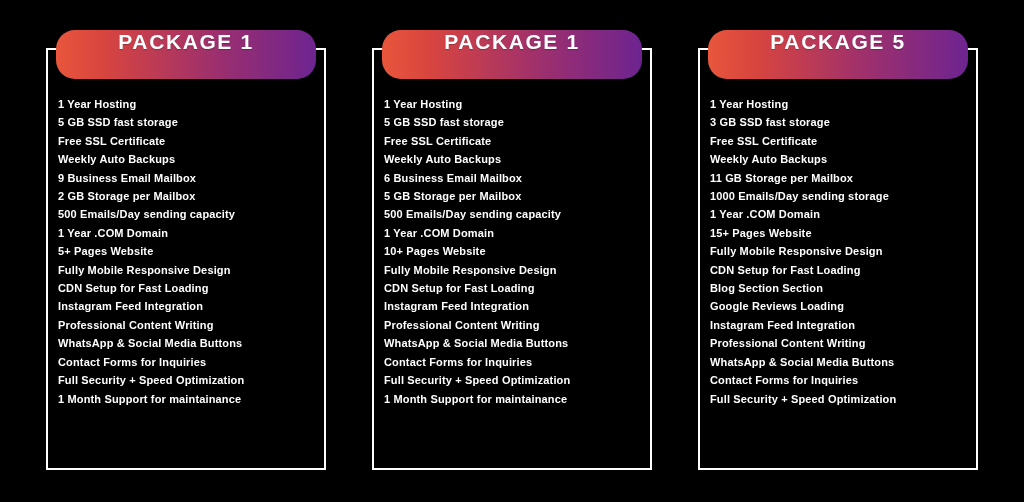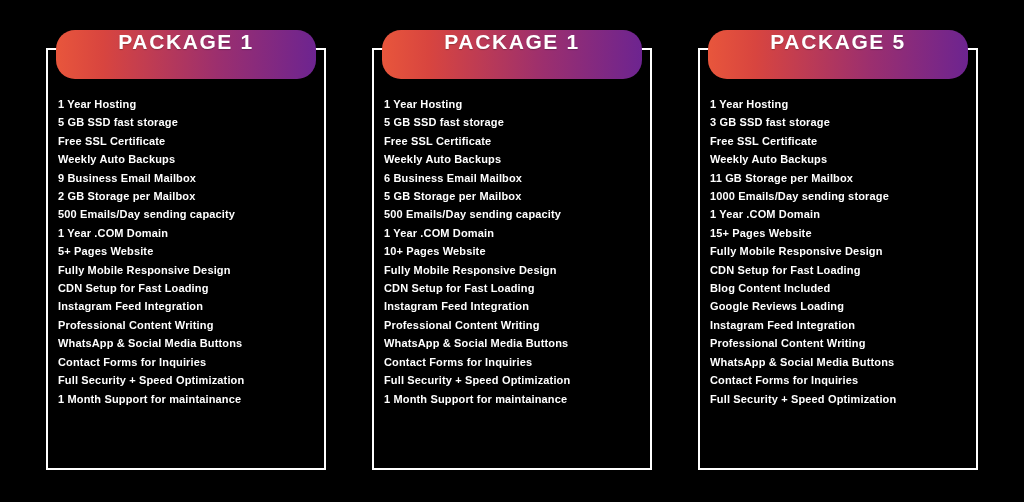--- a/index.html
+++ b/index.html
@@ -157,21 +157,21 @@
         <li>1 Year  Hosting</li>
         <li>3 GB SSD fast storage</li>
         <li>Free SSL Certificate</li>
         <li>Weekly Auto Backups</li>
         <li>11 GB Storage per Mailbox</li>
         <li>1000 Emails/Day sending storage</li>
         <li>1 Year .COM Domain</li>
         <li>15+ Pages Website</li>
         <li>Fully Mobile Responsive Design</li>
         <li>CDN Setup for Fast Loading</li>
-        <li>Blog Content Included</li>
+        <li>Blog Section Section</li>
         <li>Google Reviews Loading</li>
         <li>Instagram Feed Integration</li>
         <li>Professional Content Writing</li>
         <li>WhatsApp &amp; Social Media Buttons</li>
         <li>Contact Forms for Inquiries</li>
         <li>Full Security + Speed Optimization</li>
       </ul>
     </div>
 
   </div>

